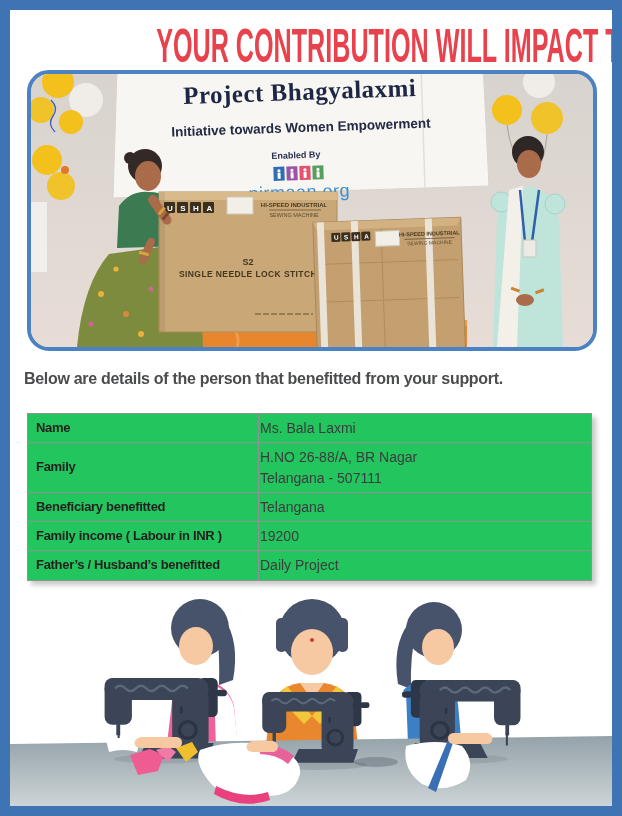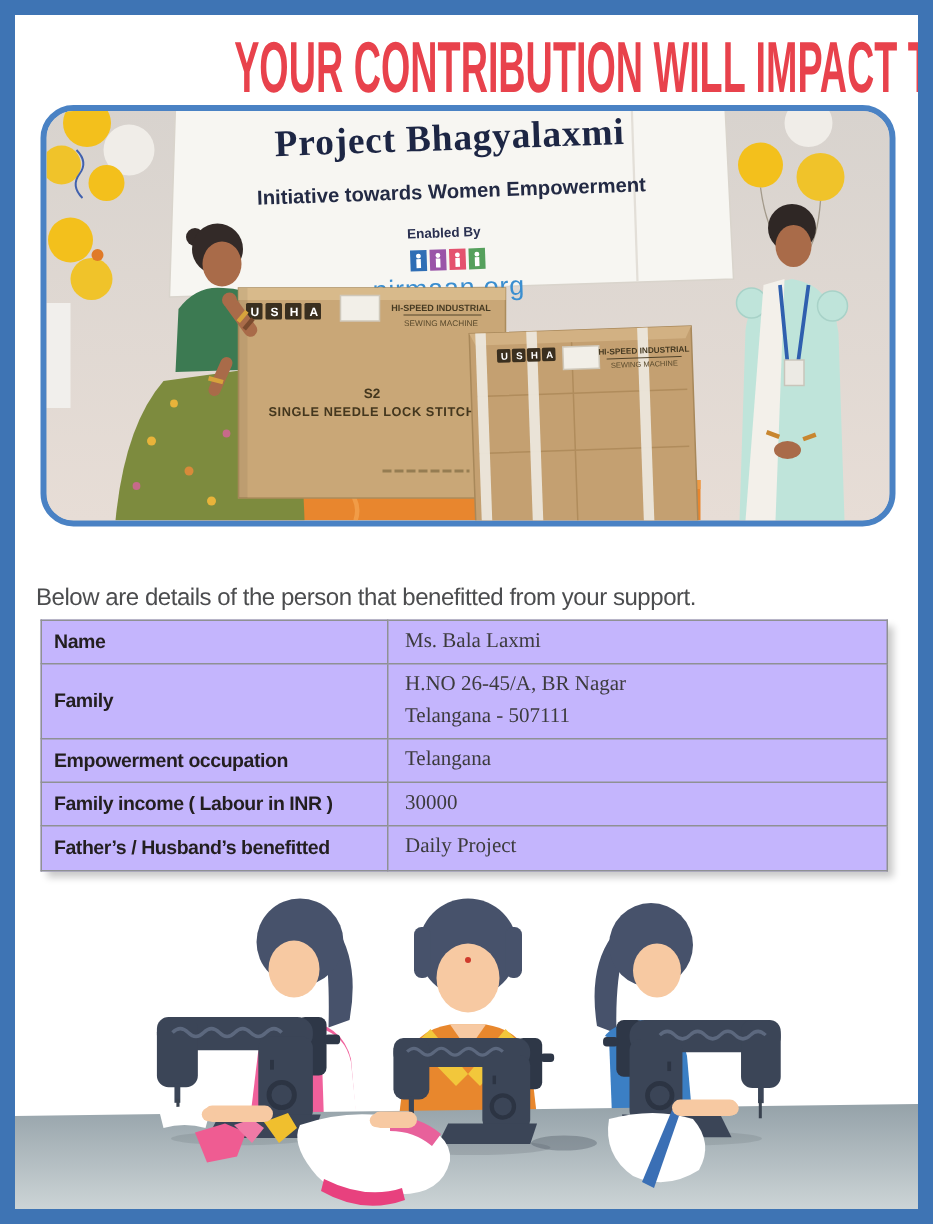--- a/index.html
+++ b/index.html
@@ -19,40 +19,40 @@
     color:#e8424c;white-space:nowrap;
     transform:scale(0.68,1.30);transform-origin:center top;
   }
   .photo-frame{
     position:absolute;top:60px;left:17px;
     width:562px;height:273px;
     border:4px solid #4a82c4;border-radius:22px;
     overflow:hidden;background:#ddd8d3;
   }
   .intro{
-    position:absolute;top:380px;left:14px;width:580px;
-    font-size:16px;font-weight:normal;letter-spacing:-0.3px;
+    position:absolute;top:360px;left:14px;width:580px;
+    font-size:16px;font-weight:bold;letter-spacing:-0.3px;
     color:#4b4c4e;
   }
   table.details{
     position:absolute;top:403px;left:17px;
-    width:565px;border-collapse:collapse;background:#c4b5fd;
+    width:565px;border-collapse:collapse;background:#22c55e;
     box-shadow:4px 4px 5px rgba(0,0,0,0.22);
   }
   table.details td{
     border:1px solid #8f9193;
     vertical-align:middle;line-height:1.45;
   }
   td.lbl{
     width:214px;padding:4px 8px;
     font-size:13px;font-weight:bold;letter-spacing:-0.3px;color:#231f20;
   }
   td.val{
-    padding:4px 11px;
-    font-size:14px;color:#3c3b3d;white-space:pre-line;font-family:Liberation Serif, serif;
+    padding:4px 1px;
+    font-size:14px;color:#3c3b3d;white-space:pre-line;
   }
   .illus{position:absolute;left:0;bottom:0;width:602px;height:216px;}
   svg text{font-family:"Liberation Sans",sans-serif;}
   svg text.serif{font-family:"Liberation Serif",serif;}
 </style>
 </head>
 <body>
 
 <div class="page">
 
@@ -209,30 +209,30 @@
   <div class="intro">Below are details of the person that benefitted from your support.</div>
 
   <table class="details">
     <tbody>
       <tr>
         <td class="lbl">Name</td>
         <td class="val">Ms. Bala Laxmi</td>
       </tr>
       <tr>
         <td class="lbl">Family</td>
-        <td class="val">H.NO 26-45/A, BR Nagar
+        <td class="val">H.NO 26-88/A, BR Nagar
 Telangana - 507111</td>
       </tr>
       <tr>
-        <td class="lbl">Empowerment occupation</td>
+        <td class="lbl">Beneficiary benefitted</td>
         <td class="val">Telangana</td>
       </tr>
       <tr>
         <td class="lbl">Family income ( Labour in INR )</td>
-        <td class="val">30000</td>
+        <td class="val">19200</td>
       </tr>
       <tr>
         <td class="lbl">Father’s / Husband’s benefitted</td>
         <td class="val">Daily Project</td>
       </tr>
     </tbody>
   </table>
 
   <svg class="illus" viewBox="0 0 602 216">
     <defs>

